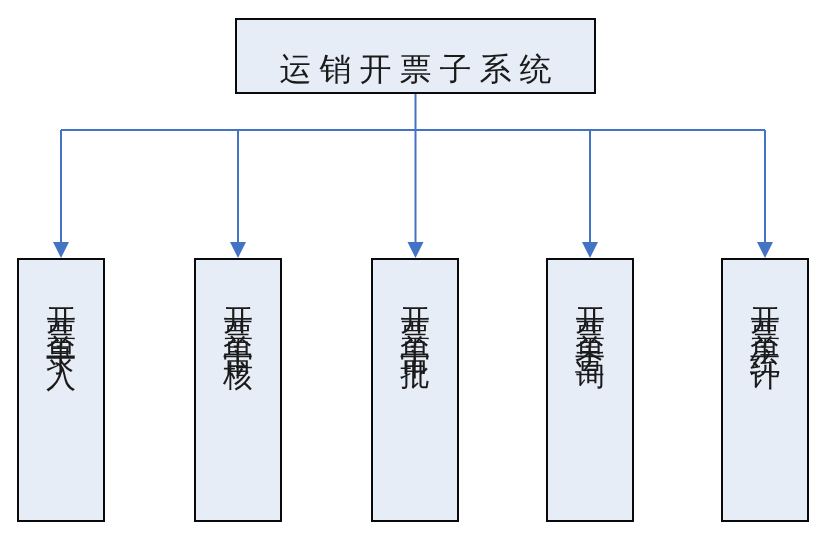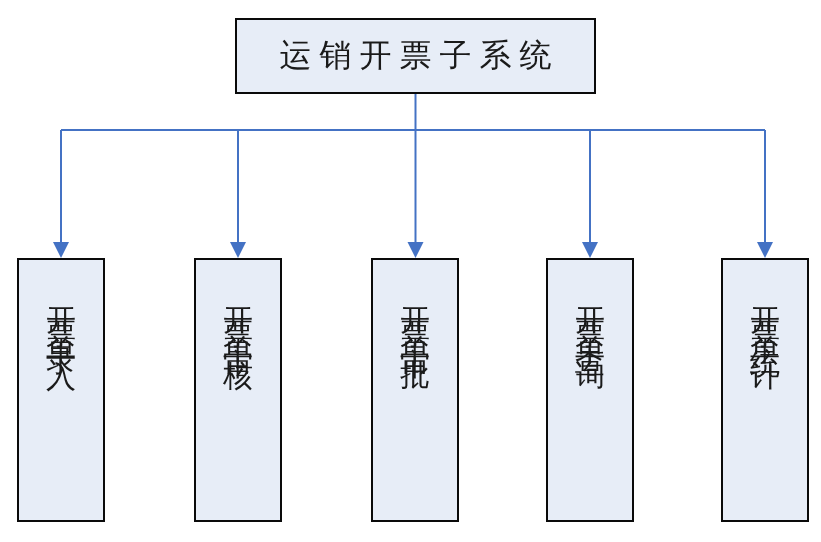--- a/index.html
+++ b/index.html
@@ -21,21 +21,21 @@
     border: 2px solid var(--color-box-border, #0a0a0a);
     color: var(--color-text, #1a1a1a);
     display: flex;
     justify-content: center;
   }
   .root-node {
     left: 235px;
     top: 18px;
     width: 361px;
     height: 76px;
-    align-items: center;
+    align-items: flex-end;
     font-size: 32px;
     letter-spacing: 8px;
     white-space: nowrap;
   }
   .root-node .label {
     padding-left: 8px; 
   }
   .leaf-node {
     top: 258px;
     width: 88px;

